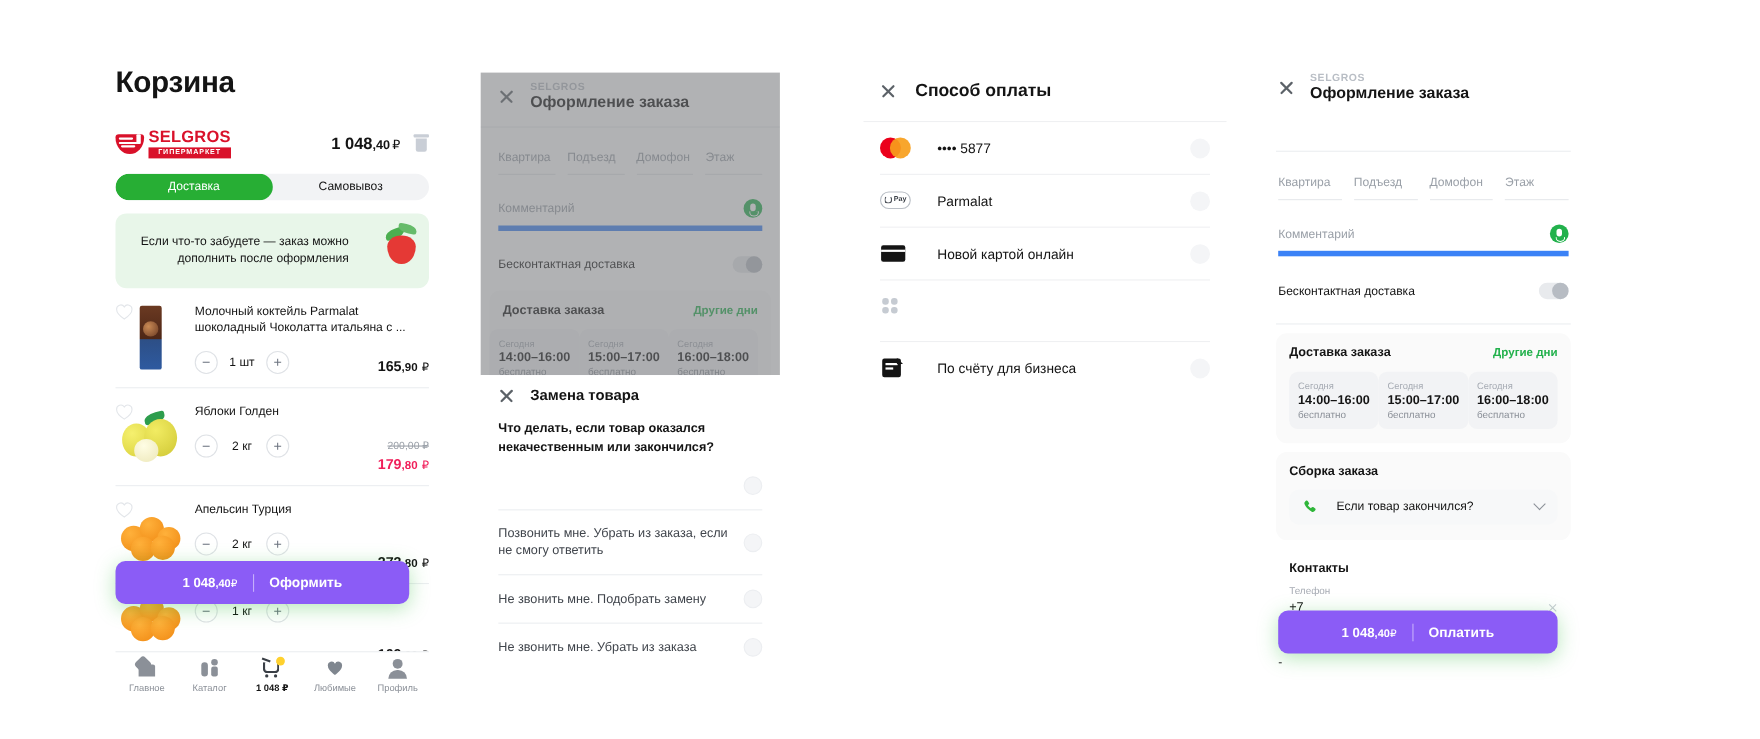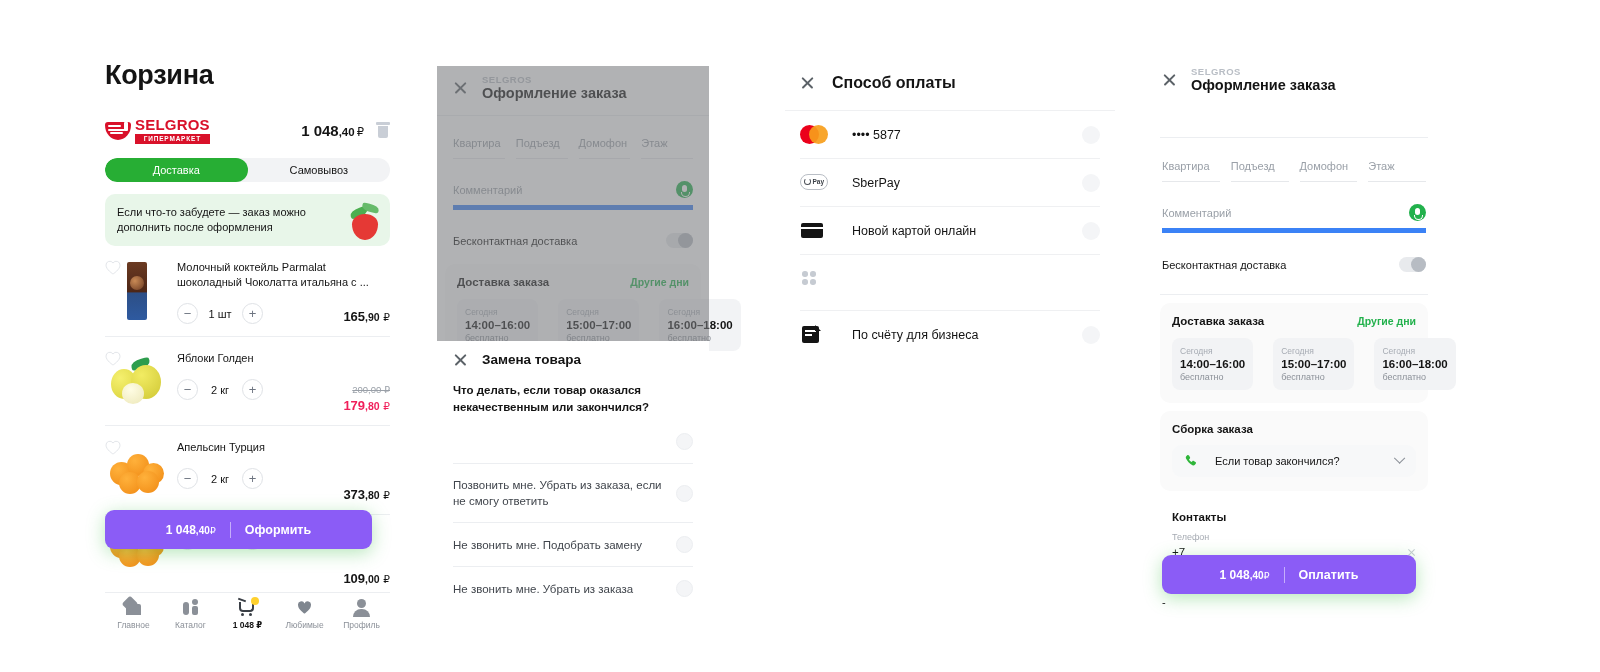--- a/index.html
+++ b/index.html
@@ -39,22 +39,22 @@
   .store-total .cur { font-size:11.5px; font-weight:normal; margin-left:2px;}
   .trash { margin-left:12px; width:14px; height:16px; position:relative; cursor:pointer;}
   .trash-lid { position:absolute; top:0; left:0; width:14px; height:2.5px; background:#c9ced6; border-radius:1px;}
   .trash-body { position:absolute; top:3.5px; left:2px; width:10px; height:12px; background:#c9ced6; border-radius:0 0 2px 2px;}
 
   .seg { margin-top:14px; display:flex; height:24px; border-radius:13px; background:#f2f3f5; overflow:hidden; }
   .seg-btn { flex:1; display:flex; align-items:center; justify-content:center; font-size:11px; color:#141414; cursor:pointer; }
   .seg-btn.active { background:#27ae34; color:#fff; border-radius:13px; font-weight:500; }
 
   .tipbox {
-    margin-top:12px; background:#e8f6e9; border-radius:10px; height:52px;
-    display:flex; align-items:center; padding:0 12px; position:relative; overflow:hidden;
+    margin-top:12px; background:#e8f6e9; border-radius:10px; height:68px;
+    display:flex; align-items:center; padding:0 12px; position:relative; overflow:hidden;text-align:right;
   }
   .tip-text { font-size:11px; line-height:15px; color:#141414; max-width:200px; }
   .berry { position:absolute; right:6px; top:4px; width:40px; height:46px; }
   .berry-body { position:absolute; left:8px; top:16px; width:26px; height:26px; background:#e53935;
      border-radius:50% 50% 50% 50% / 40% 40% 62% 62%; }
   .berry-leaf1 { position:absolute; left:6px; top:10px; width:18px; height:9px; background:#4caf50;
      border-radius:60% 20% 60% 20%; transform:rotate(-18deg); }
   .berry-leaf2 { position:absolute; left:18px; top:6px; width:17px; height:8px; background:#66bb6a;
      border-radius:20% 60% 20% 60%; transform:rotate(12deg); }
 
@@ -140,21 +140,21 @@
 
   .toggle-row { display:flex; align-items:center; }
   .toggle-lbl { font-size:11px; color:#141414; }
   .toggle { margin-left:auto; width:27px; height:15px; border-radius:8px; background:#e8eaed; position:relative; cursor:pointer;}
   .toggle-knob { position:absolute; right:0; top:0; width:15px; height:15px; border-radius:50%; background:#b7bcc3; }
 
   .block { background:#fafafa; border-radius:10px; padding:12px 12px 13px; }
   .block-head { display:flex; align-items:flex-end; }
   .block-title { font-size:11.5px; font-weight:bold; color:#141414; }
   .block-link { margin-left:auto; font-size:10.5px; color:#22b14c; font-weight:bold; cursor:pointer;}
-  .slots { display:flex; gap:20px; margin-top:11px; }
+  .slots { display:flex; gap:0; margin-top:11px;justify-content:flex-end; }
   .slot { flex:1; background:#f2f3f5; border-radius:8px; padding:7px 8px 8px; }
   .slot-day { font-size:8.5px; color:#a6abb3; line-height:12px;}
   .slot-time { font-size:11.5px; font-weight:bold; color:#141414; margin-top:1px; white-space:nowrap;}
   .slot-free { font-size:9px; color:#8b9098; margin-top:2px; }
 
   .dim-overlay { position:absolute; inset:0; background:rgba(120,122,126,.58); pointer-events:none; }
 
   .opt-q { font-size:11.5px; font-weight:bold; color:#141414; line-height:17px; }
   .opt-row { display:flex; align-items:center; padding:13px 0; border-bottom:1px solid #eceef1; }
   .opt-txt { font-size:11.5px; line-height:16px; color:#40454c; max-width:215px;}
@@ -491,21 +491,21 @@
         <div class="pay-radio"></div>
       </div>
 
       <div class="pay-row">
         <div class="pay-ic">
             <div class="sber">
               <div class="sber-c"></div>
               <div class="sber-t">Pay</div>
             </div>
           </div>
-        <div class="pay-label">SberPay</div>
+        <div class="pay-label">Parmalat</div>
         <div class="pay-radio"></div>
       </div>
 
       <div class="pay-row">
         <div class="pay-ic">
             <div class="card-ic"></div>
           </div>
         <div class="pay-label">Новой картой онлайн</div>
         <div class="pay-radio"></div>
       </div>

